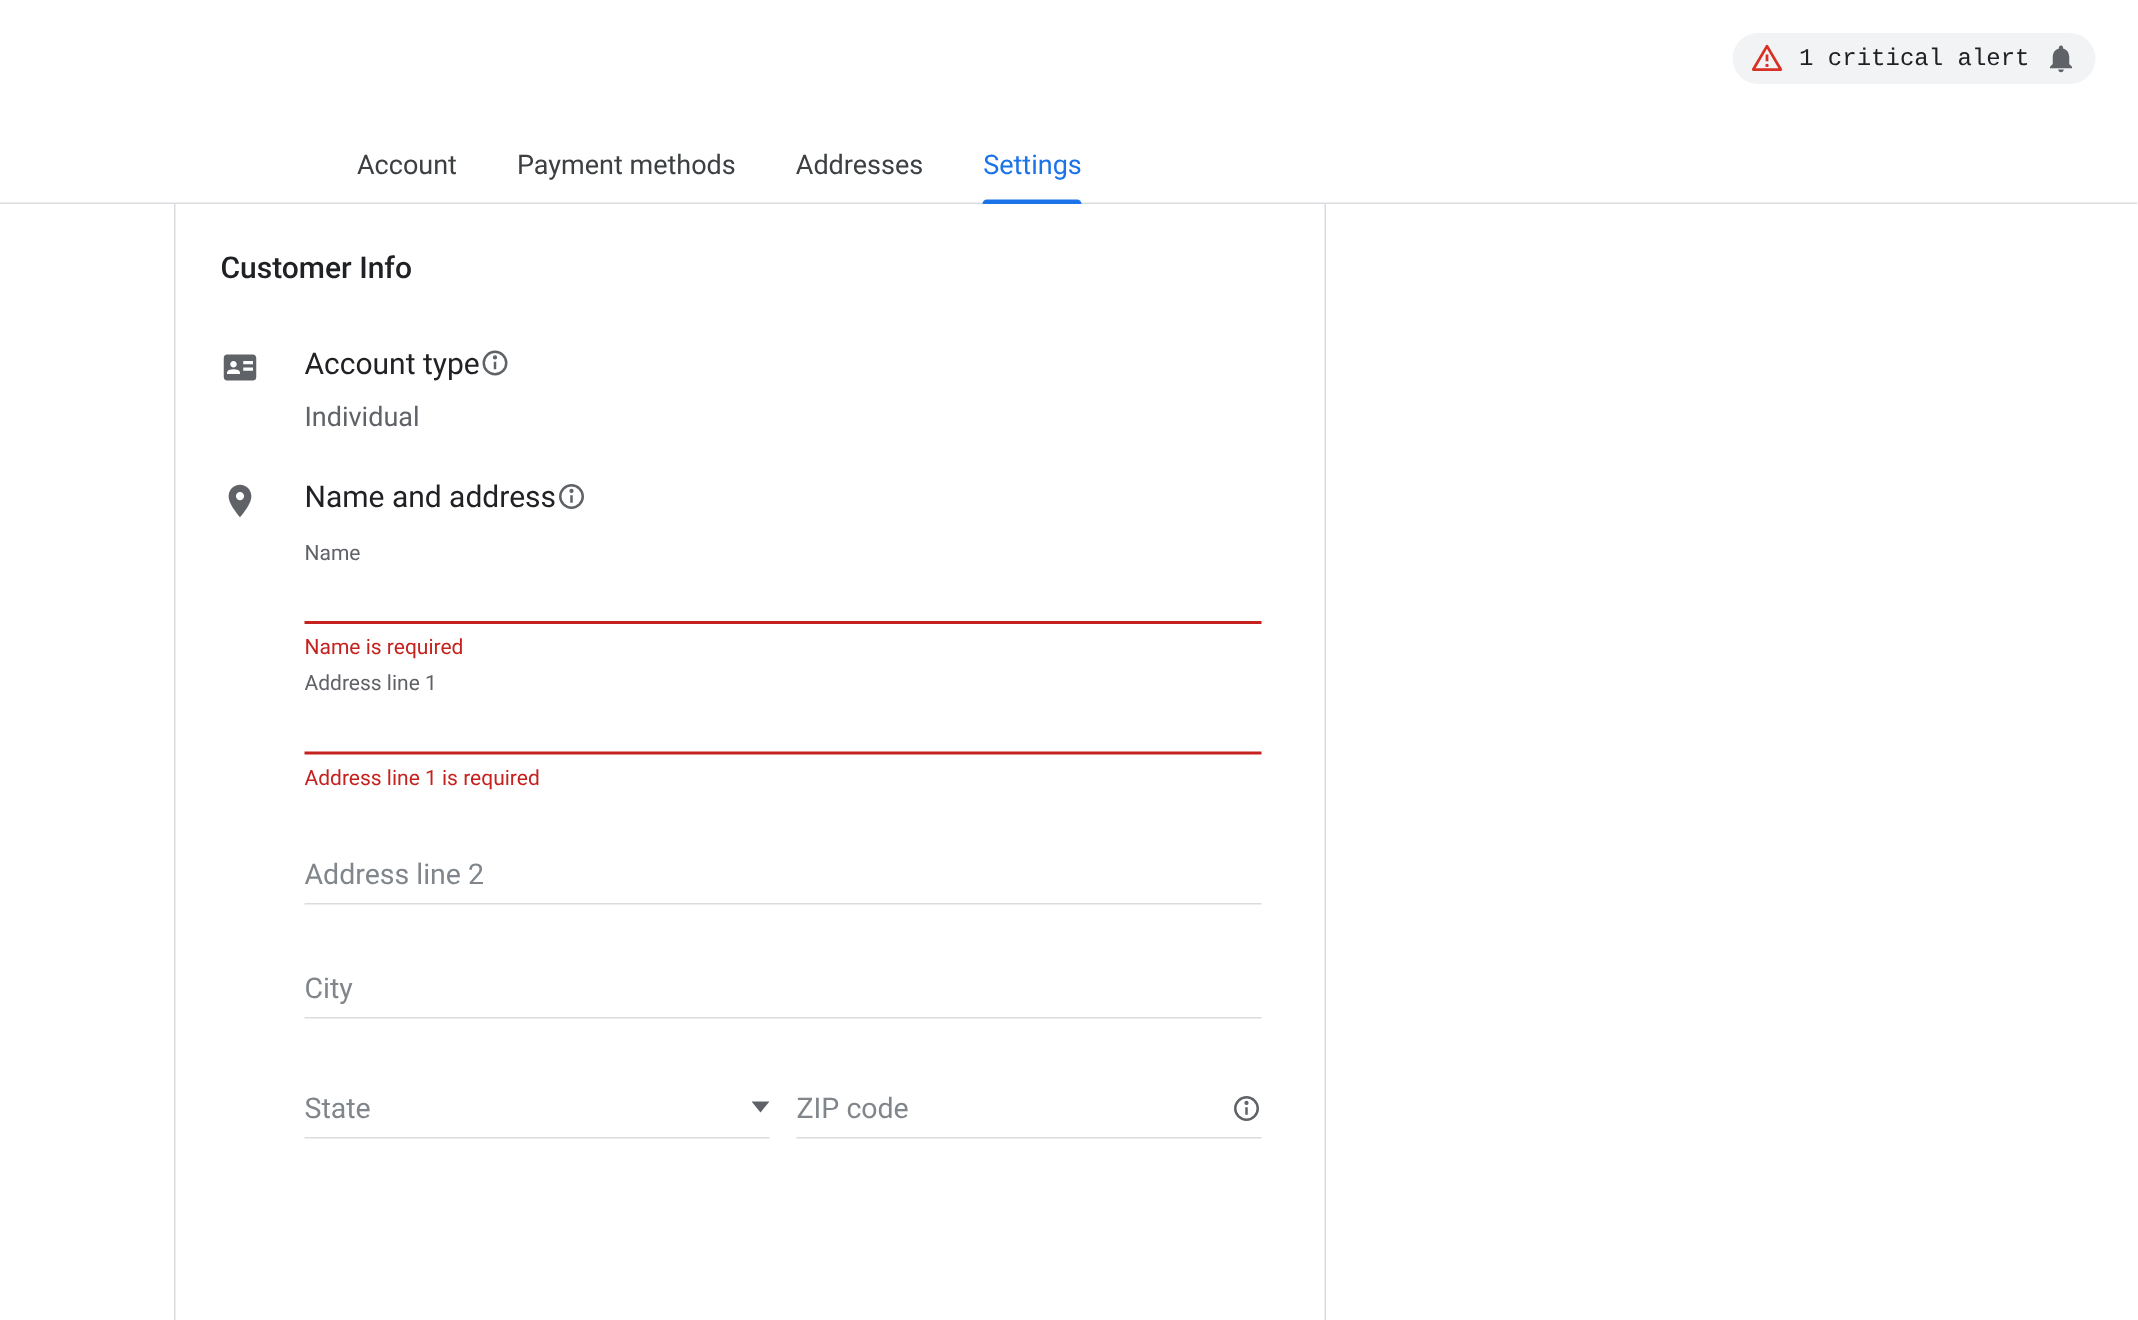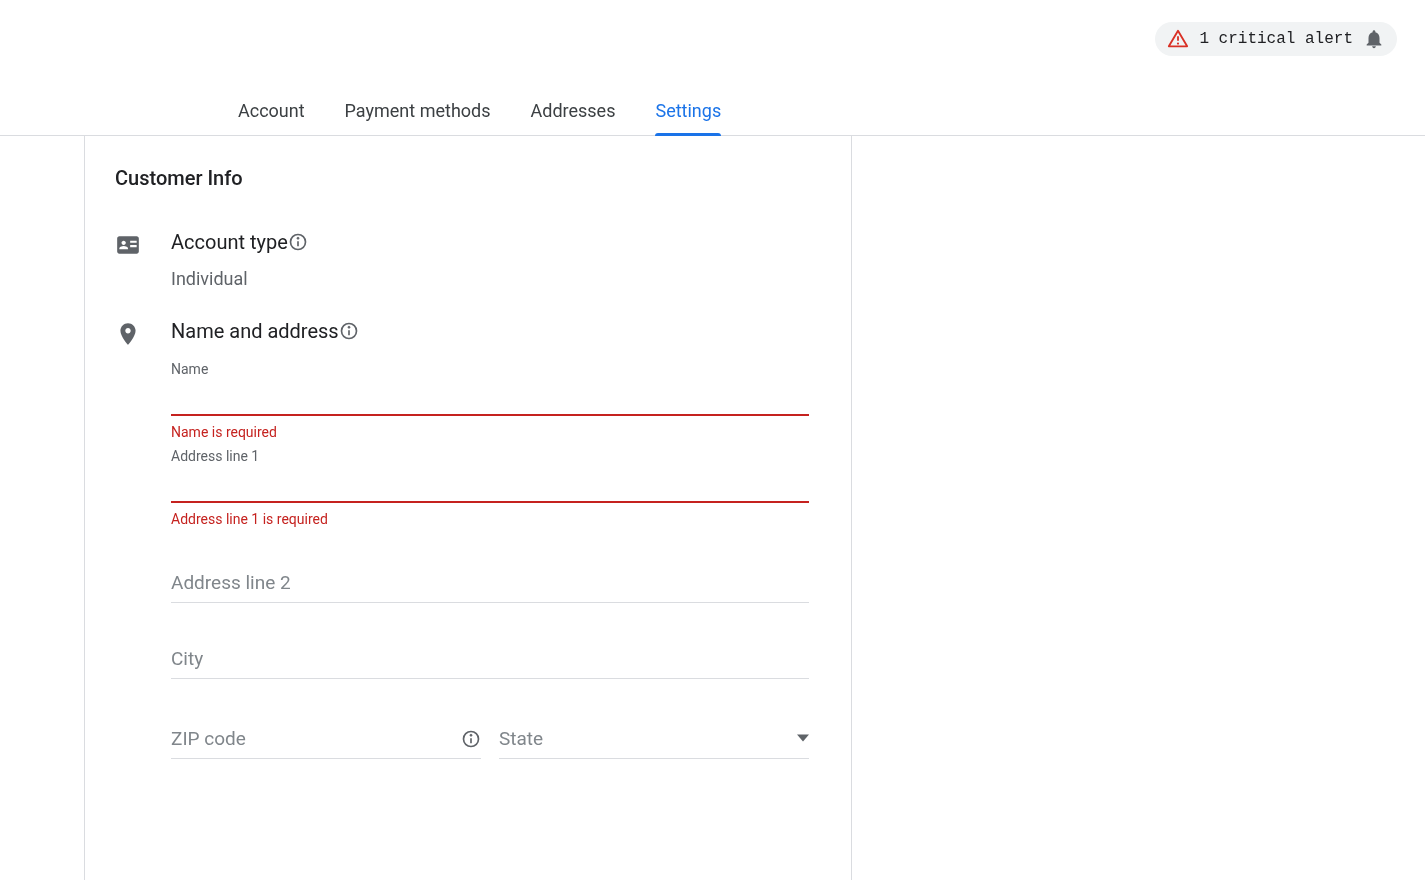--- a/index.html
+++ b/index.html
@@ -8,21 +8,21 @@
   .alert-bar { position: absolute; top: 22px; right: 28px; display: flex; align-items: center; gap: 10px; background: #f1f3f4; border-radius: 20px; padding: 6px 12px; }
   .alert-bar .warn-icon svg { width: 22px; height: 22px; display:block; }
   .alert-bar .alert-text { font-size: 16px; color: #202124; font-weight: 500; font-family: Liberation Mono, monospace; }
   .alert-bar .bell-icon svg { width: 22px; height: 22px; display:block; }
 
   .tabs { display: flex; gap: 40px; padding: 0 0 0 238px; border-bottom: 1px solid #dadce0; margin-top: 90px; }
   .tab { font-size: 18px; color: #3c4043; padding: 10px 0 14px 0; cursor: pointer; position: relative; }
   .tab.active { color: #1a73e8; }
   .tab.active::after { content: ""; position: absolute; left: 0; right: 0; bottom: -1px; height: 3px; background: #1a73e8; border-radius: 3px 3px 0 0; }
 
-  .panel { margin: 0 auto 0 84px; width: 768px; border-left: 1px solid #dadce0; border-right: 1px solid #dadce0; padding: 30px 42px 60px 30px; min-height: 744px; }
+  .panel { margin: 0 auto 0 116px; width: 768px; border-left: 1px solid #dadce0; border-right: 1px solid #dadce0; padding: 30px 42px 60px 30px; min-height: 744px; }
   .panel h2 { font-size: 20px; font-weight: 500; color: #202124; margin-bottom: 40px; }
 
   .row { display: flex; align-items: flex-start; margin-bottom: 30px; }
   .row .lead-icon { width: 56px; display:flex; justify-content:flex-start; padding-top:2px; }
   .row .lead-icon svg { width: 26px; height: 26px; fill: #5f6368; }
   .row .content { flex: 1; }
   .label-line { display: flex; align-items: center; }
   .label-line .label { font-size: 20px; color: #202124; }
   .info-icon svg { width: 20px; height: 20px; stroke: #5f6368; fill:none; display:block; }
   .value { font-size: 18px; color: #5f6368; margin-top: 14px; }
@@ -133,37 +133,37 @@
         <div class="field plain">
           <input type="text" placeholder="Address line 2" style="">
         </div>
 
         <div class="field plain">
           <input type="text" placeholder="City" style="">
         </div>
 
         <div class="two-col">
           <div class="col">
+            <div class="select-field">
+              <span class="placeholder">State</span>
+              <span class="chevron-down-icon">
+                <svg viewBox="0 0 10 6">
+                    <path d="M0 0 L5 6 L10 0 Z"></path>
+                  </svg>
+              </span>
+            </div>
+          </div>
+          <div class="col">
             <div class="zip-row">
               <input type="text" placeholder="ZIP code" style="">
               <span class="info-icon">
                 <svg viewBox="0 0 24 24">
                     <circle cx="12" cy="12" r="9" stroke-width="2"></circle>
                     <line x1="12" y1="11" x2="12" y2="17" stroke-width="2" stroke="#5f6368"></line>
                     <circle cx="12" cy="7.5" r="1.2" fill="#5f6368"></circle>
-                  </svg>
-              </span>
-            </div>
-          </div>
-          <div class="col">
-            <div class="select-field">
-              <span class="placeholder">State</span>
-              <span class="chevron-down-icon">
-                <svg viewBox="0 0 10 6">
-                    <path d="M0 0 L5 6 L10 0 Z"></path>
                   </svg>
               </span>
             </div>
           </div>
         </div>
 
       </div>
     </div>
   </div>
 </div>

